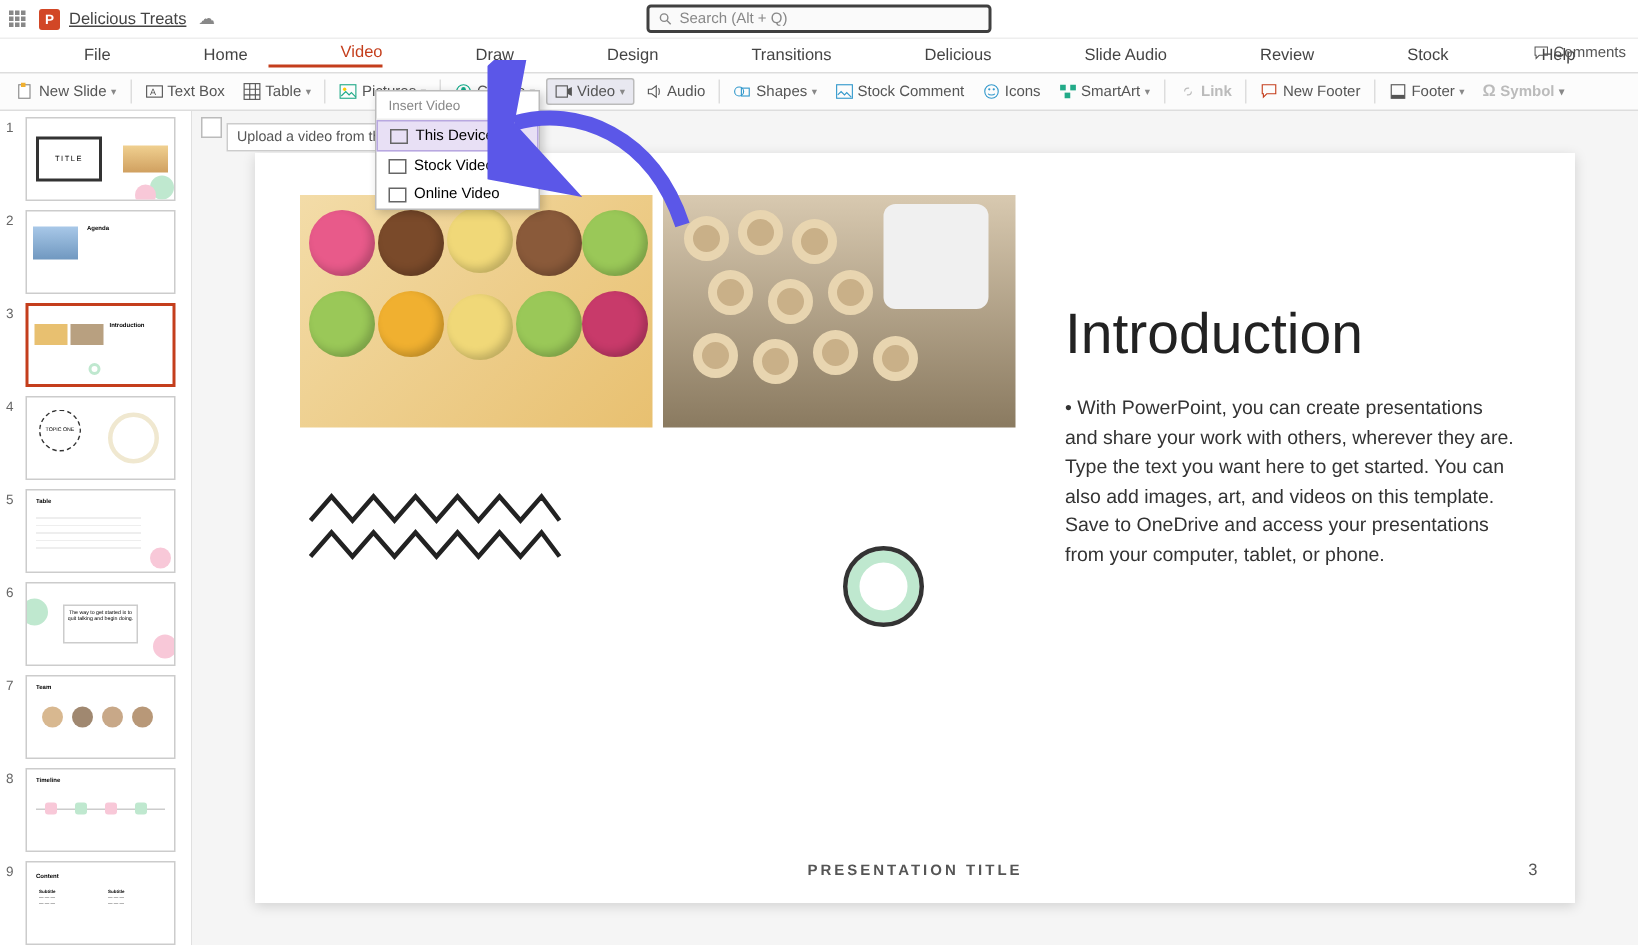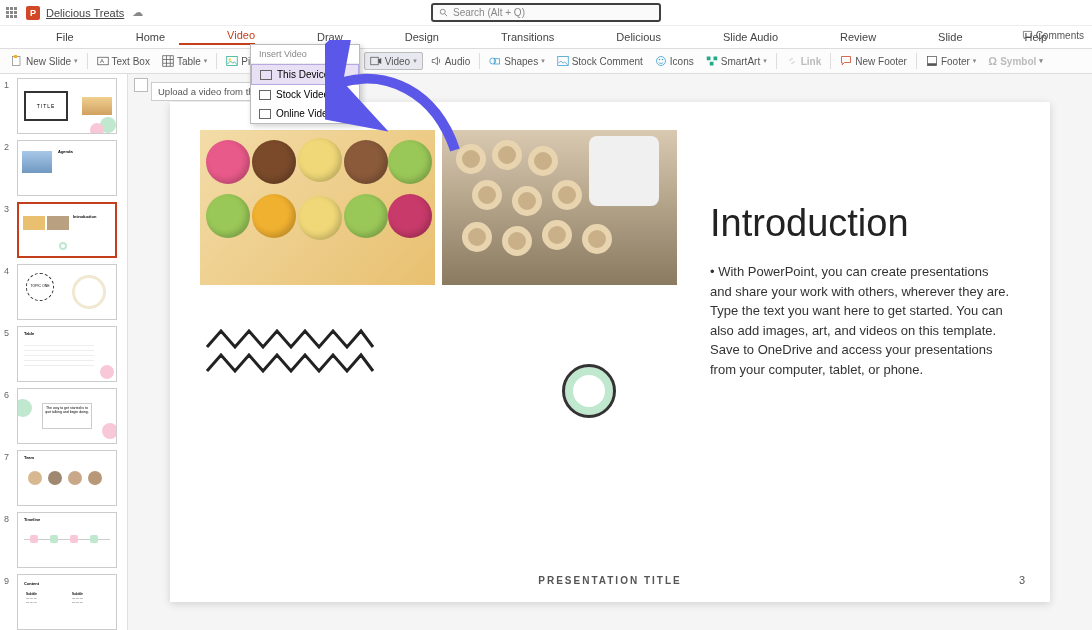--- a/index.html
+++ b/index.html
@@ -36,21 +36,21 @@
 .pres-footer{position:absolute;left:50%;transform:translateX(-50%);bottom:16px;font-size:10px;letter-spacing:2px;color:#555;font-weight:600;}
 .pagenum{position:absolute;right:25px;bottom:16px;font-size:11px;color:#555;}
 .img1{position:absolute;left:30px;top:28px;width:235px;height:155px;background:linear-gradient(135deg,#f3dca8,#e8c070);}
 .mac{position:absolute;border-radius:50%;width:44px;height:44px;box-shadow:inset -3px -3px 6px rgba(0,0,0,.2);}
 .img2{position:absolute;left:272px;top:28px;width:235px;height:155px;background:linear-gradient(#d8c9b0,#8a7a60);}
 .donut{position:absolute;width:30px;height:30px;border:6px solid #e8d5b0;border-radius:50%;background:#c9b088;}
 .zig{position:absolute;left:35px;top:225px;}
 .zig svg{display:block;}
 .circle-deco{position:absolute;left:395px;top:265px;width:48px;height:48px;border:8px solid #bfe8cf;border-radius:50%;outline:3px solid #333;}
 .tooltip{position:absolute;left:151px;top:82px;background:#fff;border:1px solid #ccc;font-size:9.5px;color:#555;padding:3px 6px;z-index:10;}
-.dropdown{position:absolute;left:250px;top:44px;width:110px;background:#fff;border:1px solid #bbb;box-shadow:2px 2px 6px rgba(0,0,0,.2);font-size:10px;z-index:11;}
+.dropdown{position:absolute;left:250px;top:60px;width:110px;background:#fff;border:1px solid #bbb;box-shadow:2px 2px 6px rgba(0,0,0,.2);font-size:10px;z-index:11;}
 .dd-head{padding:4px 8px;color:#888;font-size:9px;border-bottom:1px solid #eee;}
 .dd-item{padding:4px 8px;display:flex;align-items:center;gap:5px;cursor:pointer;}
 .dd-item.hi{background:#e8e0f5;border:1px solid #b8a8e0;}
 .dd-ico{width:12px;height:10px;border:1px solid #666;position:relative;}
 .arrow-annotation{position:absolute;left:325px;top:40px;z-index:12;pointer-events:none;}
 
 .t1-frame{position:absolute;left:6px;top:12px;width:44px;height:30px;border:2px solid #333;display:flex;align-items:center;justify-content:center;font-size:5px;letter-spacing:1px;}
 .t1-img{position:absolute;right:4px;top:18px;width:30px;height:18px;background:linear-gradient(#f0d090,#d0a060);}
 .t1-c1{position:absolute;right:0;bottom:0;width:16px;height:16px;background:#bfe8cf;border-radius:50%;}
 .t1-c2{position:absolute;right:12px;bottom:-4px;width:14px;height:14px;background:#f8c8d8;border-radius:50%;}
@@ -113,21 +113,21 @@
 <div class="menubar">
   <span>File</span>
   <span>Home</span>
   <span class="active">Video</span>
   <span>Draw</span>
   <span>Design</span>
   <span>Transitions</span>
   <span>Delicious</span>
   <span>Slide Audio</span>
   <span>Review</span>
-  <span>Slide</span>
+  <span>Stock</span>
   <span>Help</span>
 </div>
 
 <div class="ribbon">
   <div class="rbtn">
       <svg viewBox="0 0 16 16">
         <rect x="2" y="2" width="10" height="12" fill="#fff" stroke="#888"></rect>
         <rect x="4" y="0" width="4" height="4" fill="#f0b030"></rect>
       </svg>
       <span>New Slide</span>

